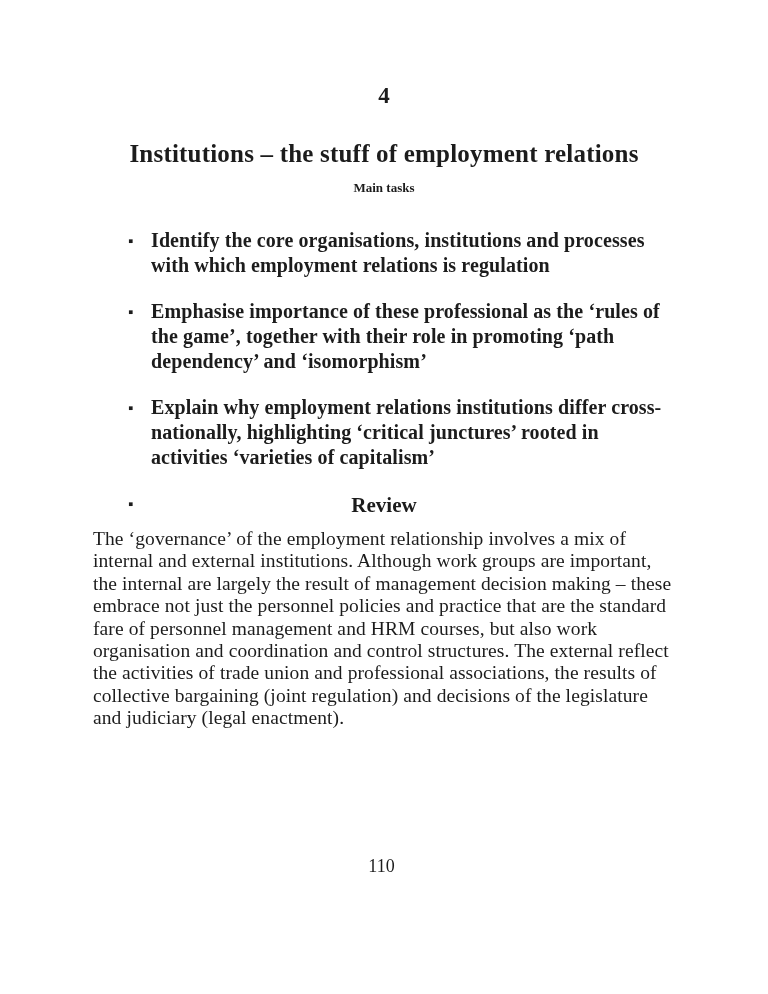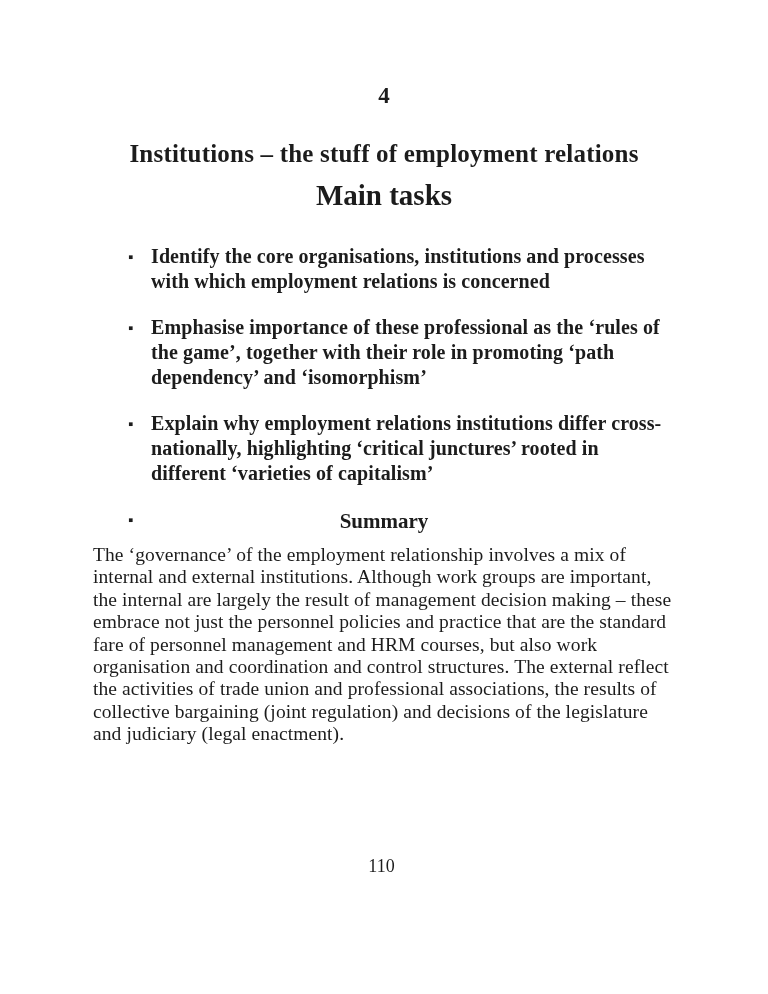--- a/index.html
+++ b/index.html
@@ -30,21 +30,21 @@
     text-align: center;
     font-weight: bold;
     font-size: 25px;
     line-height: 1;
     margin: 0 40px 15px 40px;
     letter-spacing: 0.2px;
   }
   .tasks-heading {
     text-align: center;
     font-weight: bold;
-    font-size: 29px;
+    font-size: 13px;
     line-height: 1;
     margin: 0 0 34px 0;
   }
   .bullet-list {
     list-style: none;
     margin: 0;
     padding: 0 98px 0 128px;
   }
   .bullet-item {
     position: relative;
@@ -92,34 +92,34 @@
 
   <div class="chapter-number">4</div>
 
   <h1 class="page-title">Institutions – the stuff of employment relations</h1>
 
   <h2 class="tasks-heading">Main tasks</h2>
 
   <ul class="bullet-list">
     <li class="bullet-item">
       <span class="bullet-marker">▪</span>
-      <span>Identify the core organisations, institutions and processes with which employment relations is concerned</span>
+      <span>Identify the core organisations, institutions and processes with which employment relations is regulation</span>
     </li>
     <li class="bullet-item">
       <span class="bullet-marker">▪</span>
       <span>Emphasise importance of these professional as the ‘rules of the game’, together with their role in promoting ‘path dependency’ and ‘isomorphism’</span>
     </li>
     <li class="bullet-item">
       <span class="bullet-marker">▪</span>
-      <span>Explain why employment relations institutions differ cross-nationally, highlighting ‘critical junctures’ rooted in different ‘varieties of capitalism’</span>
+      <span>Explain why employment relations institutions differ cross-nationally, highlighting ‘critical junctures’ rooted in activities ‘varieties of capitalism’</span>
     </li>
     <li class="bullet-item">
       <span class="bullet-marker">▪</span>
     </li>
   </ul>
 
-  <h2 class="summary-heading">Summary</h2>
+  <h2 class="summary-heading">Review</h2>
 
   <p class="summary-paragraph">The ‘governance’ of the employment relationship involves a mix of internal and external institutions. Although work groups are important, the internal are largely the result of management decision making – these embrace not just the personnel policies and practice that are the standard fare of personnel management and HRM courses, but also work organisation and coordination and control structures. The external reflect the activities of trade union and professional associations, the results of collective bargaining (joint regulation) and decisions of the legislature and judiciary (legal enactment).</p>
 
   <div class="page-number">110</div>
 
 </div>
 
 </body></html>

